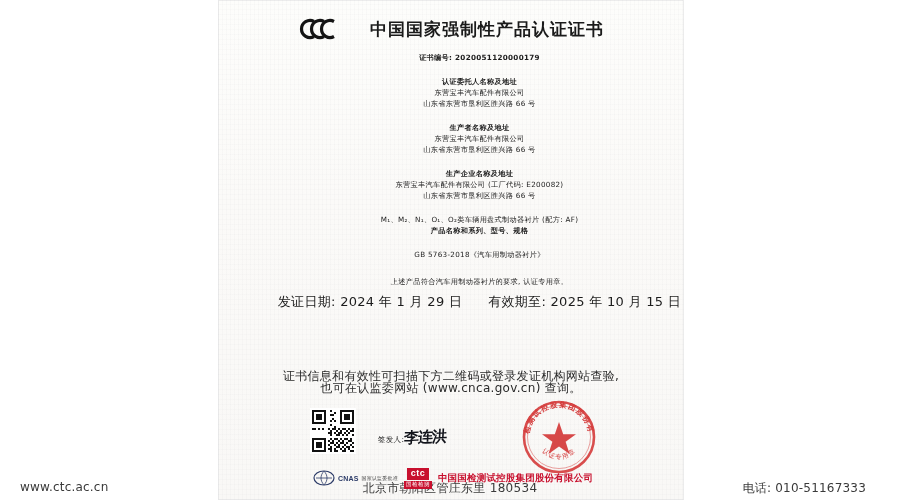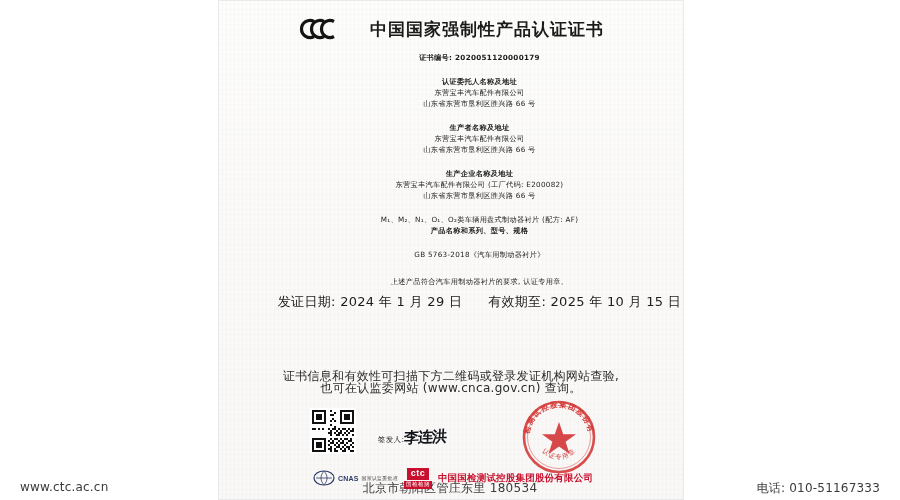--- a/index.html
+++ b/index.html
@@ -243,21 +243,21 @@
   .bb-center {
     position: absolute;
     left: 0;
     top: 1px;
     width: 900px;
     text-align: center;
     letter-spacing: 0.3px;
   }
   .bb-right {
     position: absolute;
-    right: 20px;
+    right: 34px;
     top: 1px;
     letter-spacing: 0.2px;
   }
 </style>
 </head>
 <body>
 
 <div class="page">
 
   <div class="cert">

